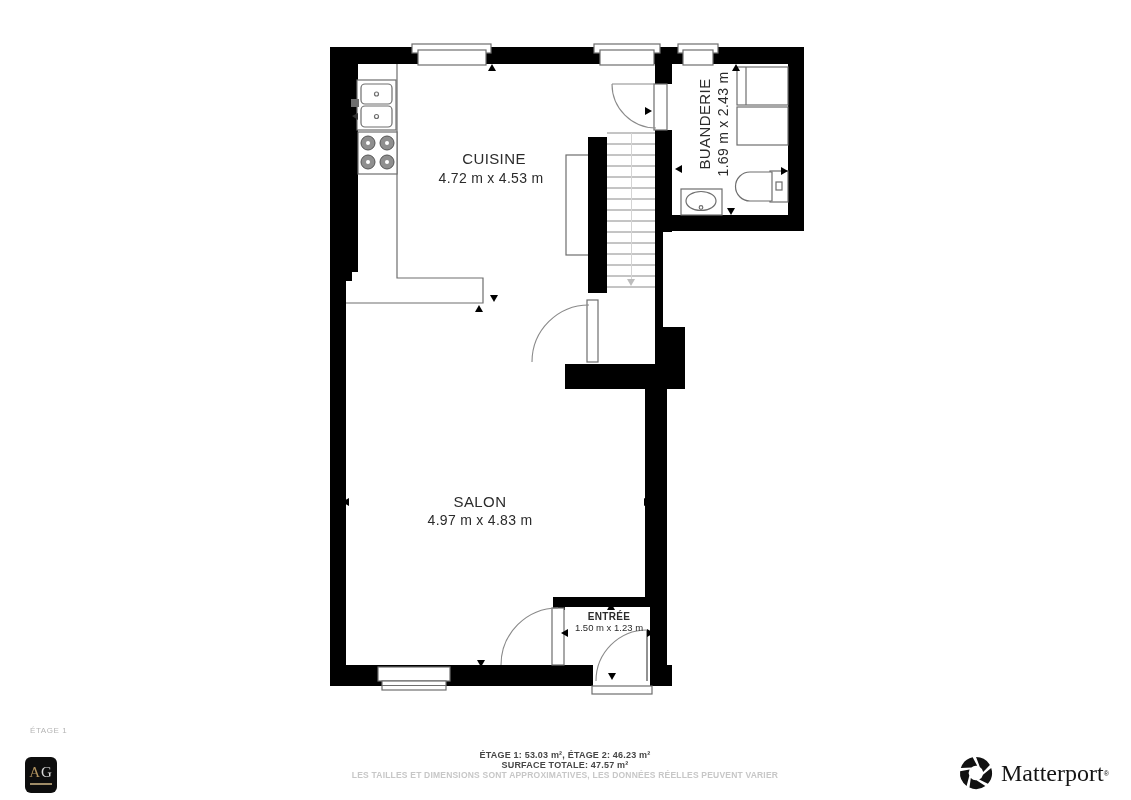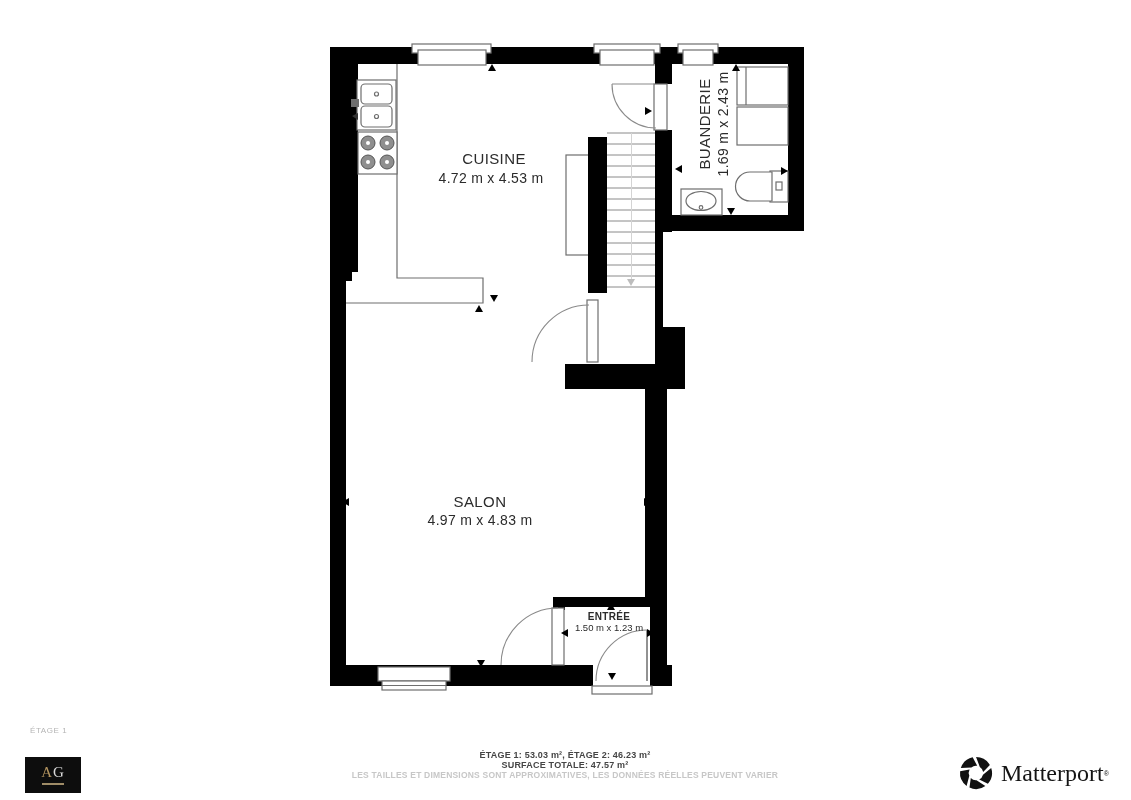--- a/index.html
+++ b/index.html
@@ -15,23 +15,23 @@
   .thin{fill:none;stroke:#6e6e6e;stroke-width:1.2;}
   .arc{fill:none;stroke:#8a8a8a;stroke-width:1.1;}
   .tread{stroke:#8a8a8a;stroke-width:1;}
   .arrow{fill:#000000;}
   #floor-label{position:absolute;left:30px;top:726px;font-size:8px;
        color:#b5b5b5;letter-spacing:.6px;}
   #footer{position:absolute;left:565px;top:750px;transform:translateX(-50%);
        width:640px;text-align:center;font-size:9px;font-weight:bold;
        color:#454545;line-height:10px;letter-spacing:.2px;}
   #footer .muted{color:#c7c7c7;font-size:8.5px;text-align:center;}
-  #agency-logo{position:absolute;left:25px;top:757px;width:56px;height:36px;
+  #agency-logo{position:absolute;left:25px;top:757px;width:32px;height:36px;
        background:#0d0d0d;display:flex;flex-direction:column;align-items:center;
-       justify-content:center;}
+       justify-content:center;border-radius:6px;}
   #agency-logo .ag{font-family:"Liberation Serif",serif;font-size:15px;
        line-height:15px;letter-spacing:1px;}
   #agency-logo .a{color:#b3945f;} #agency-logo .g{color:#d8d8d8;}
   #agency-logo .bar{width:22px;height:2px;background:#baa378;margin-top:3px;
        opacity:.85;}
   #matterport{position:absolute;left:958px;top:752px;height:42px;display:flex;
        align-items:center;}
   #matterport .word{font-family:"Liberation Serif",serif;font-size:24px;
        color:#141414;margin-left:7px;}
   #matterport sup{font-size:7px;color:#141414;vertical-align:14px;}

